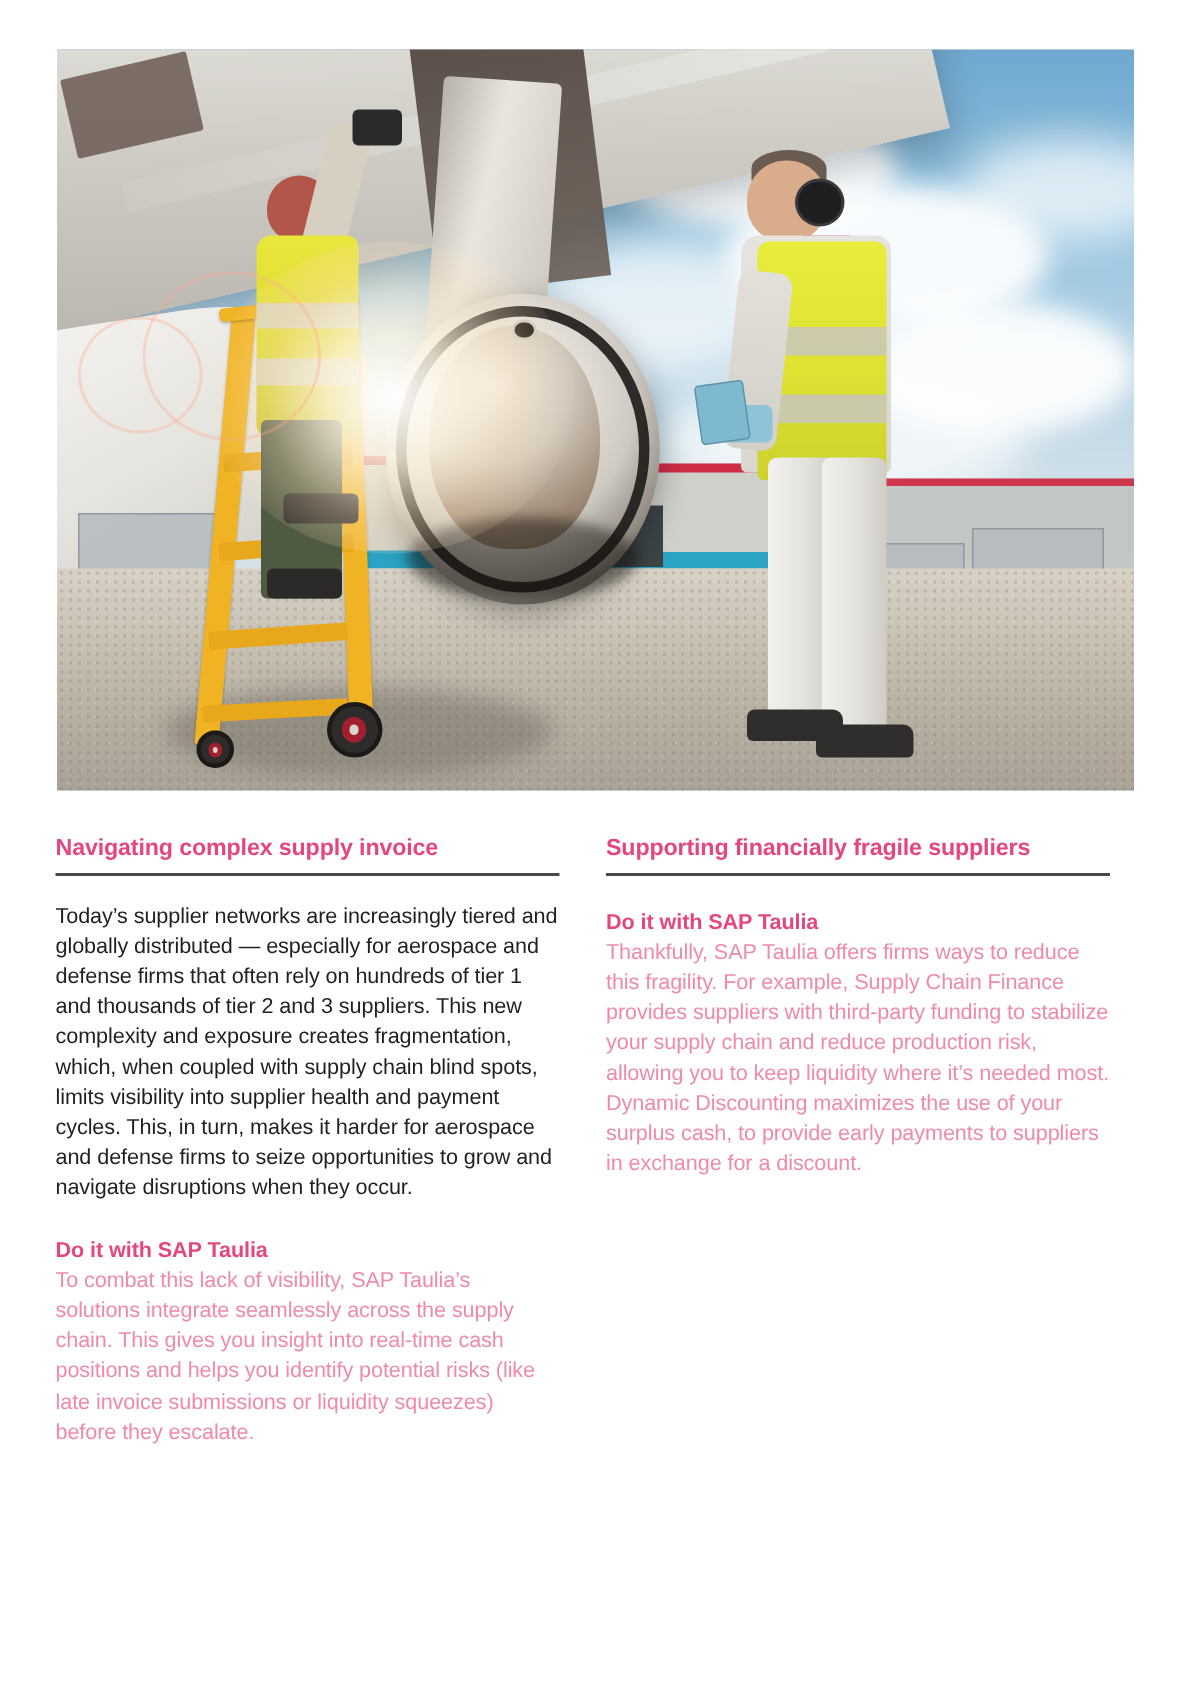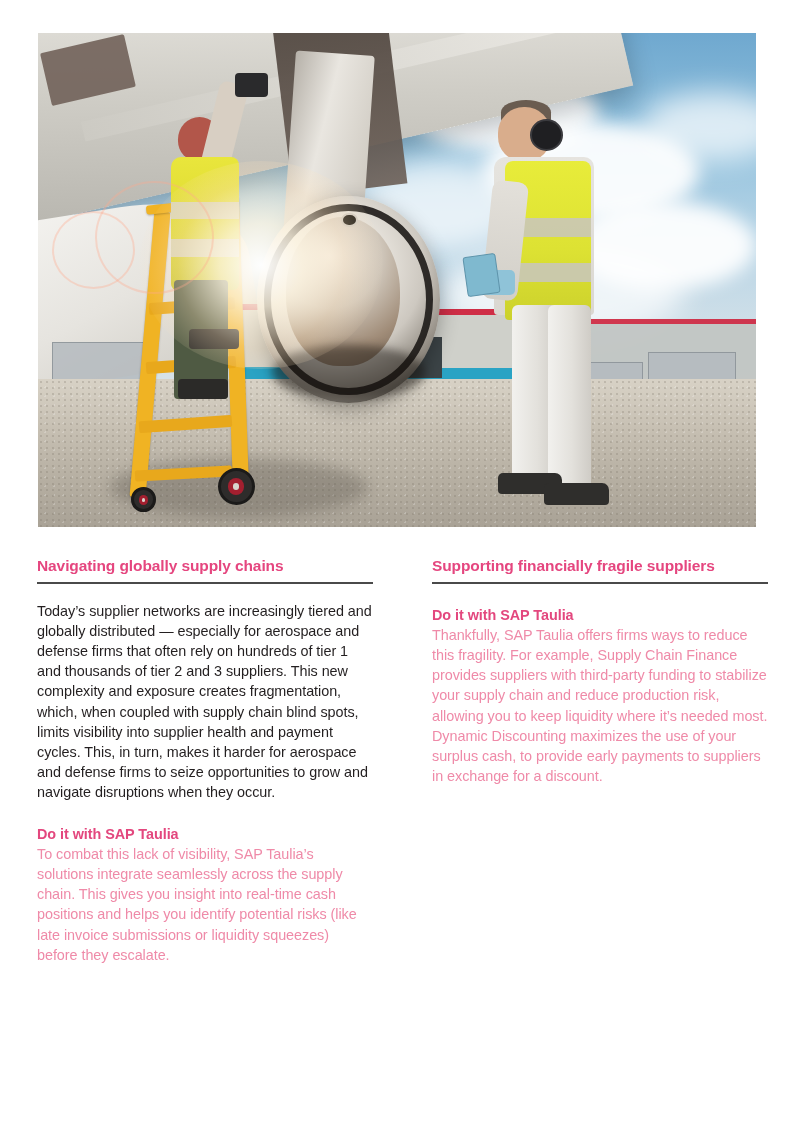--- a/index.html
+++ b/index.html
@@ -387,21 +387,21 @@
     left: 0;
     top: 556px;
     width: 793px;
   }
   .col {
     position: absolute;
     top: 0;
     width: 336px;
   }
   .col-left  { left: 37px; }
-  .col-right { left: 432px; }
+  .col-right { left: 404px; }
 
   .col-heading {
     margin: 0;
     font-size: 15.5px;
     font-weight: bold;
     color: #e5467f;
     letter-spacing: -0.1px;
     line-height: 20px;
     padding-bottom: 6px;
   }
@@ -529,21 +529,21 @@
     <div class="insp-leg" style="left:71%;top:55%;width:6%;height:38%;"></div>
     <div class="insp-shoe" style="left:64%;top:89%;width:9%;height:4.4%;"></div>
     <div class="insp-shoe" style="left:70.5%;top:91%;width:9%;height:4.6%;"></div>
 
   </div>
 </div>
 
 <div class="columns">
 
   <div class="col col-left">
-    <h2 class="col-heading">Navigating globally supply chains</h2>
+    <h2 class="col-heading">Navigating complex supply invoice</h2>
     <div class="col-rule"></div>
     <p class="body-para">Today’s supplier networks are increasingly tiered and globally distributed — especially for aerospace and defense firms that often rely on hundreds of tier 1 and thousands of tier 2 and 3 suppliers. This new complexity and exposure creates fragmentation, which, when coupled with supply chain blind spots, limits visibility into supplier health and payment cycles. This, in turn, makes it harder for aerospace and defense firms to seize opportunities to grow and navigate disruptions when they occur.</p>
     <div class="promo-block">
       <p class="promo-title">Do it with SAP Taulia</p>
       <p class="promo-text">To combat this lack of visibility, SAP Taulia’s solutions integrate seamlessly across the supply chain. This gives you insight into real-time cash positions and helps you identify potential risks (like late invoice submissions or liquidity squeezes) before they escalate.</p>
     </div>
   </div>
 
   <div class="col col-right">
     <h2 class="col-heading">Supporting financially fragile suppliers</h2>

